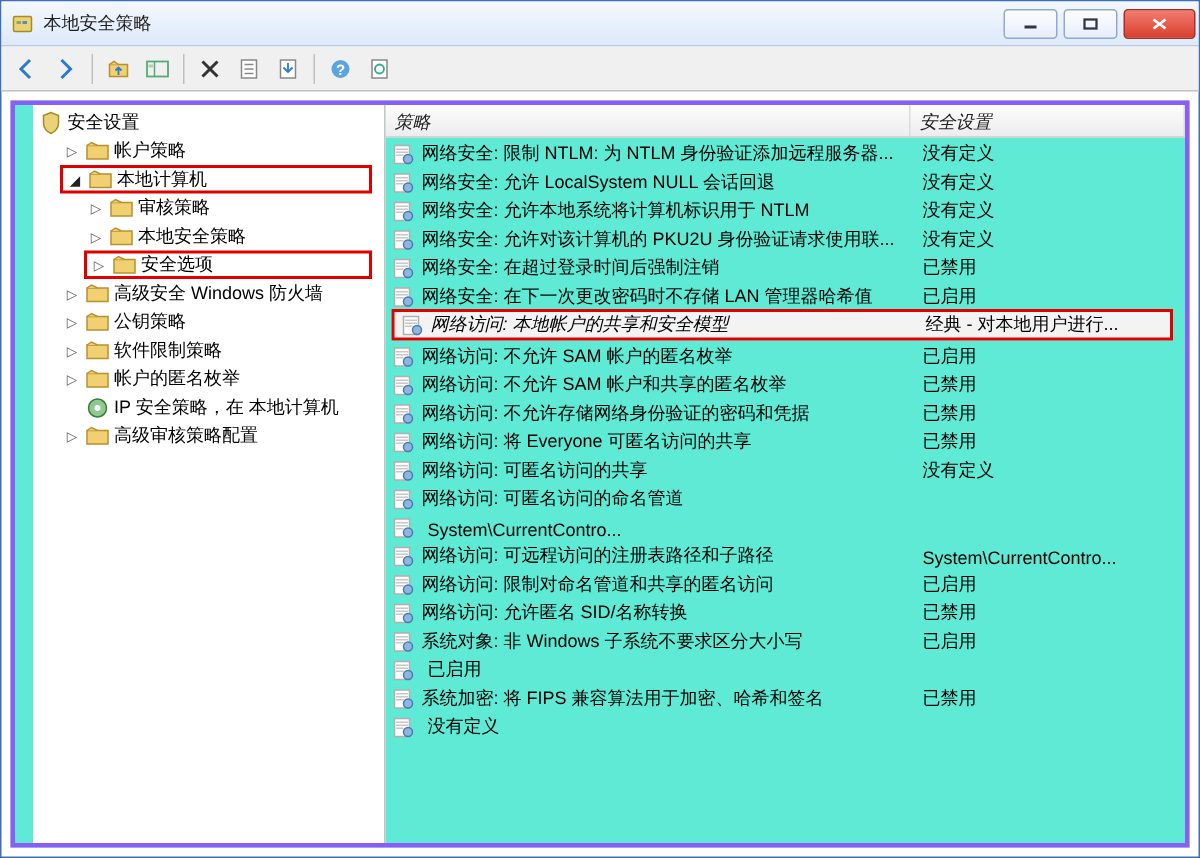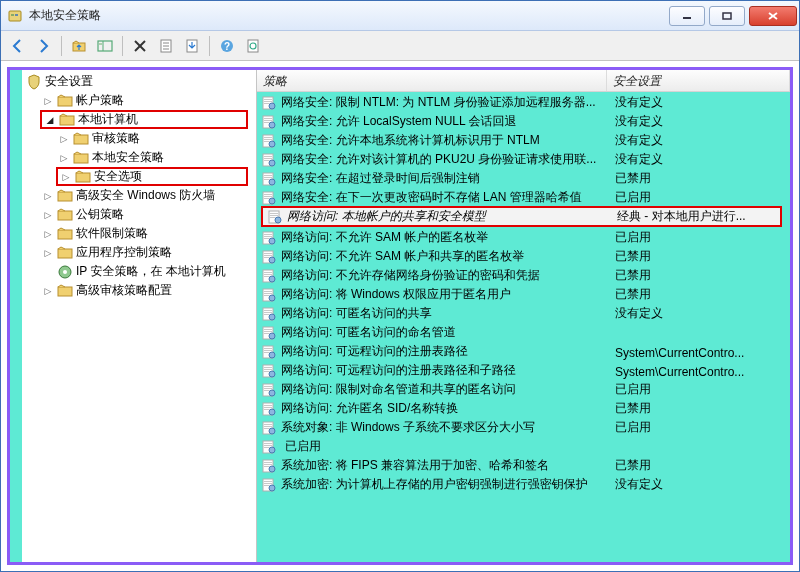--- a/index.html
+++ b/index.html
@@ -411,21 +411,21 @@
               </li>
               <li>
                 <div class="row">
                   <span class="toggle">▷</span>
                   <span class="icon">
                       <svg viewBox="0 0 16 16">
                         <rect x="1" y="4" width="14" height="9" fill="#f0d070" stroke="#b89030"></rect>
                         <path d="M1 4 L4 2 L8 4" fill="#f0d070" stroke="#b89030"></path>
                       </svg>
                     </span>
-                  <span class="label">应用程序控制策略</span>
+                  <span class="label">帐户的匿名枚举</span>
                 </div>
               </li>
               <li>
                 <div class="row">
                   <span class="toggle"></span>
                   <span class="icon">
                       <svg viewBox="0 0 16 16">
                         <circle cx="8" cy="8" r="6" fill="#8fc98f" stroke="#3a7a3a"></circle>
                         <circle cx="8" cy="8" r="2" fill="#fff"></circle>
                       </svg>
@@ -590,21 +590,21 @@
           <div class="list-row">
             <span class="item-icon">
               <svg viewBox="0 0 16 16">
                 <rect x="2" y="2" width="10" height="12" fill="#fdfdfd" stroke="#b0b0b0"></rect>
                 <rect x="3" y="4" width="8" height="1" fill="#c8c8c8"></rect>
                 <rect x="3" y="6" width="8" height="1" fill="#c8c8c8"></rect>
                 <rect x="3" y="8" width="5" height="1" fill="#c8c8c8"></rect>
                 <circle cx="11" cy="11" r="3" fill="#8db6e0" stroke="#4a7ab0"></circle>
               </svg>
             </span>
-            <span class="policy-text">网络访问: 将 Windows 权限应用于匿名用户</span>
+            <span class="policy-text">网络访问: 将 Everyone 可匿名访问的共享</span>
             <span class="setting-text">已禁用</span>
           </div>
           <div class="list-row">
             <span class="item-icon">
               <svg viewBox="0 0 16 16">
                 <rect x="2" y="2" width="10" height="12" fill="#fdfdfd" stroke="#b0b0b0"></rect>
                 <rect x="3" y="4" width="8" height="1" fill="#c8c8c8"></rect>
                 <rect x="3" y="6" width="8" height="1" fill="#c8c8c8"></rect>
                 <rect x="3" y="8" width="5" height="1" fill="#c8c8c8"></rect>
                 <circle cx="11" cy="11" r="3" fill="#8db6e0" stroke="#4a7ab0"></circle>
@@ -629,21 +629,20 @@
           <div class="list-row">
             <span class="item-icon">
               <svg viewBox="0 0 16 16">
                 <rect x="2" y="2" width="10" height="12" fill="#fdfdfd" stroke="#b0b0b0"></rect>
                 <rect x="3" y="4" width="8" height="1" fill="#c8c8c8"></rect>
                 <rect x="3" y="6" width="8" height="1" fill="#c8c8c8"></rect>
                 <rect x="3" y="8" width="5" height="1" fill="#c8c8c8"></rect>
                 <circle cx="11" cy="11" r="3" fill="#8db6e0" stroke="#4a7ab0"></circle>
               </svg>
             </span>
-            <span class="policy-text">网络访问: 可远程访问的注册表路径</span>
             <span class="setting-text">System\CurrentContro...</span>
           </div>
           <div class="list-row">
             <span class="item-icon">
               <svg viewBox="0 0 16 16">
                 <rect x="2" y="2" width="10" height="12" fill="#fdfdfd" stroke="#b0b0b0"></rect>
                 <rect x="3" y="4" width="8" height="1" fill="#c8c8c8"></rect>
                 <rect x="3" y="6" width="8" height="1" fill="#c8c8c8"></rect>
                 <rect x="3" y="8" width="5" height="1" fill="#c8c8c8"></rect>
                 <circle cx="11" cy="11" r="3" fill="#8db6e0" stroke="#4a7ab0"></circle>
@@ -719,21 +718,20 @@
           <div class="list-row">
             <span class="item-icon">
               <svg viewBox="0 0 16 16">
                 <rect x="2" y="2" width="10" height="12" fill="#fdfdfd" stroke="#b0b0b0"></rect>
                 <rect x="3" y="4" width="8" height="1" fill="#c8c8c8"></rect>
                 <rect x="3" y="6" width="8" height="1" fill="#c8c8c8"></rect>
                 <rect x="3" y="8" width="5" height="1" fill="#c8c8c8"></rect>
                 <circle cx="11" cy="11" r="3" fill="#8db6e0" stroke="#4a7ab0"></circle>
               </svg>
             </span>
-            <span class="policy-text">系统加密: 为计算机上存储的用户密钥强制进行强密钥保护</span>
             <span class="setting-text">没有定义</span>
           </div>
         </div>
     </div>
 
   </div>
 
 </div>
 
 </body></html>

